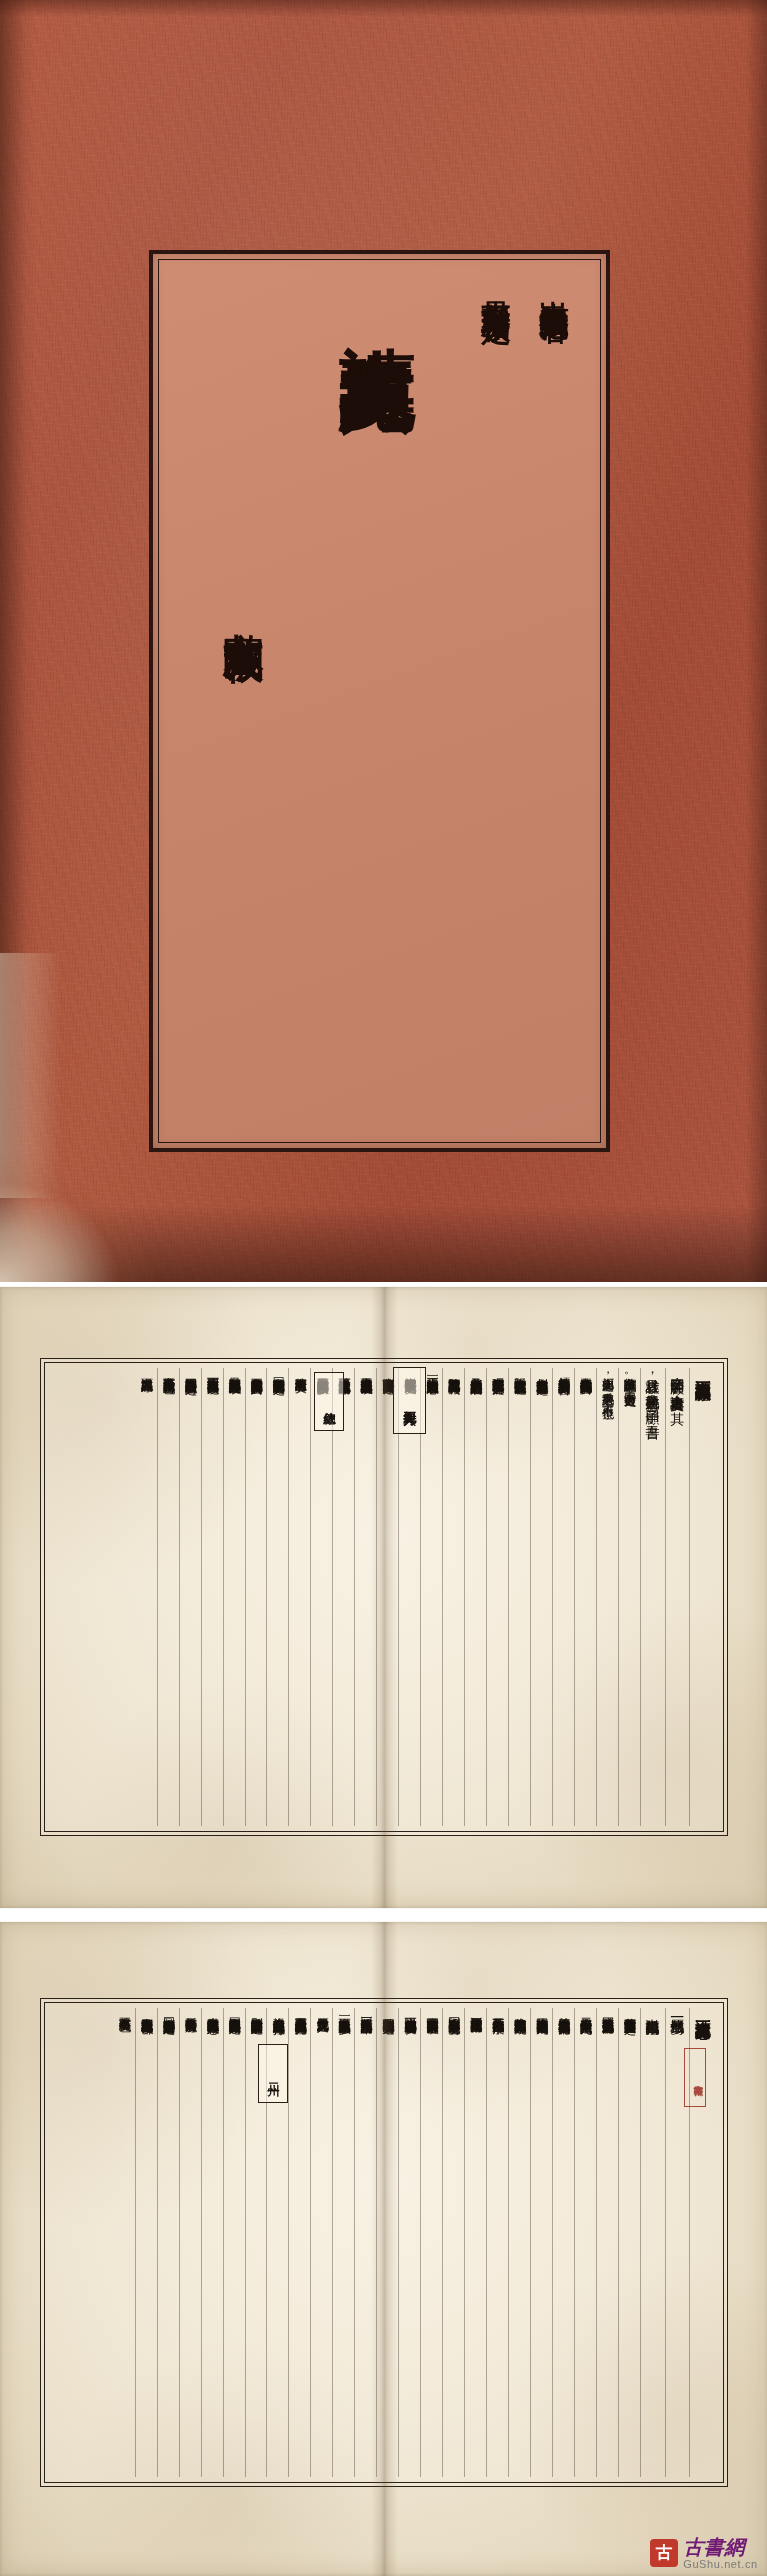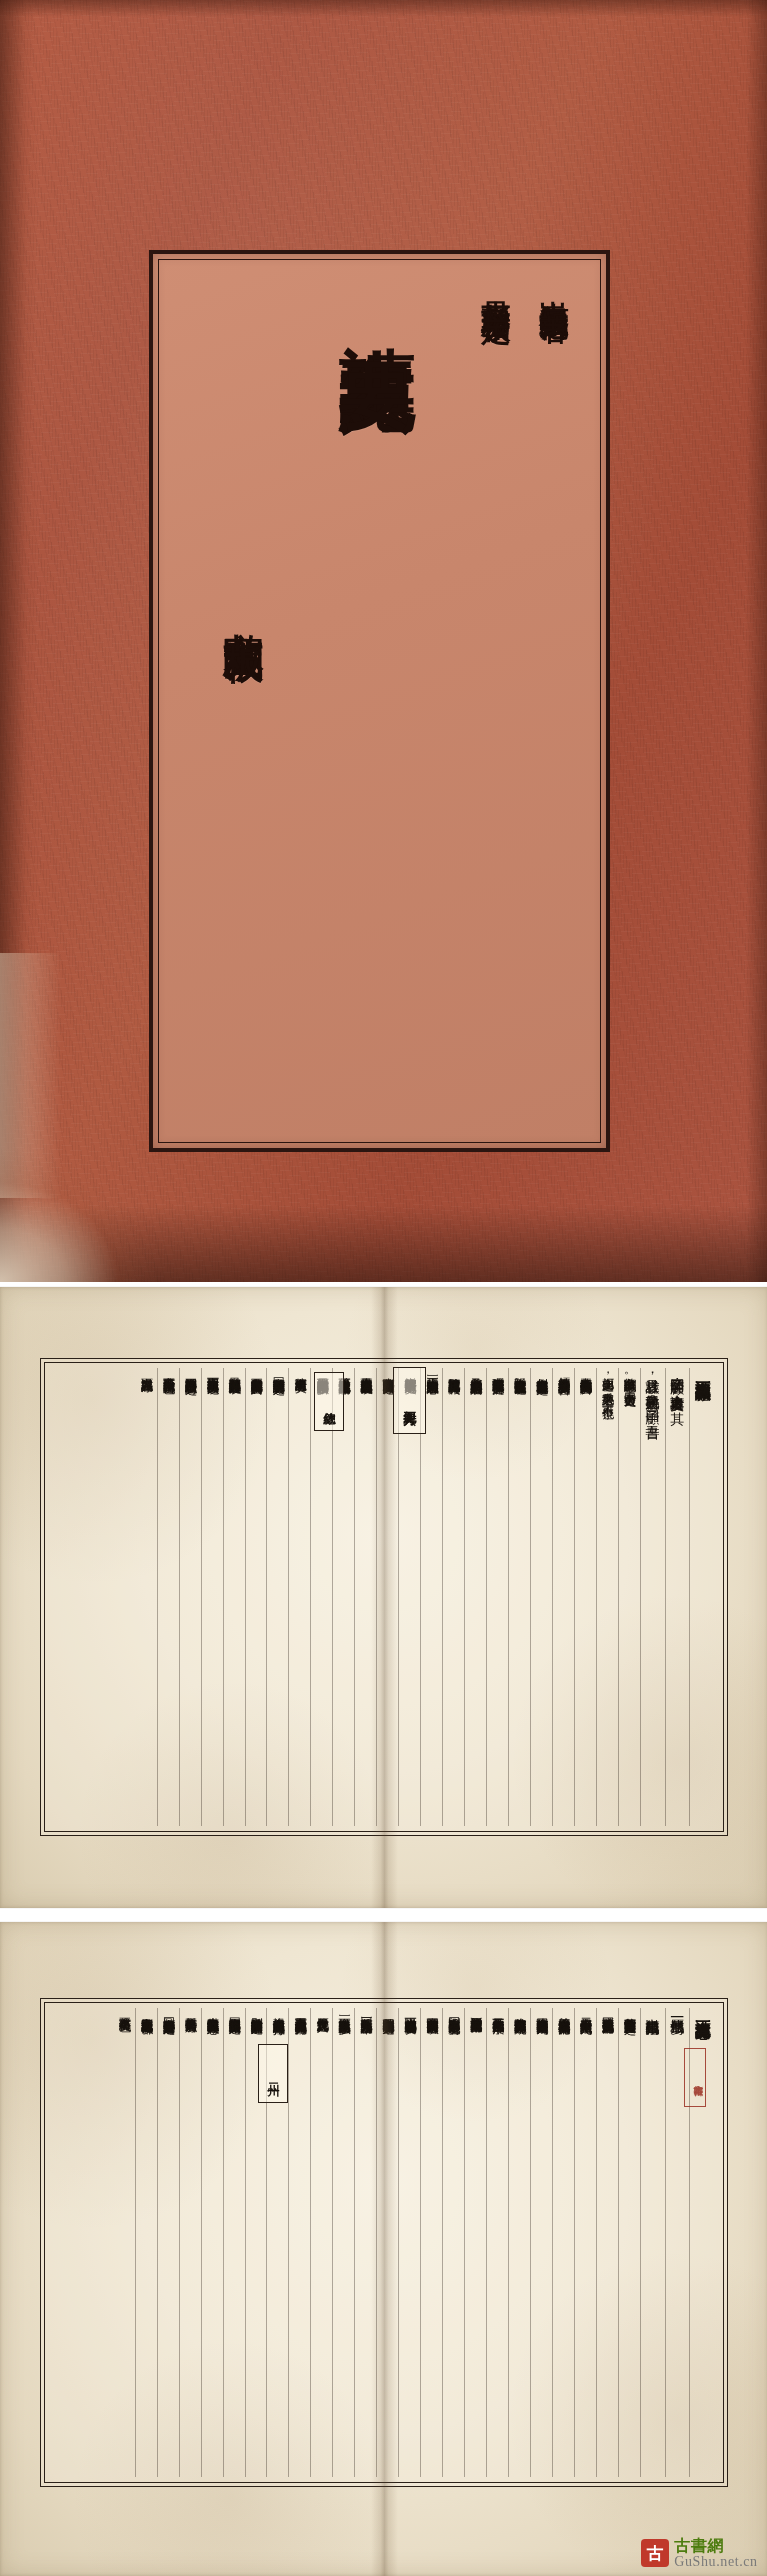--- a/index.html
+++ b/index.html
@@ -318,30 +318,31 @@
     font-size: 16.7px;
     font-weight: 700;
     font-family: "DejaVu Serif", serif;
   }
   .wm-text {
     display: flex;
     flex-direction: column;
     line-height: 1.1;
   }
   .wm-name {
-    font-size: 16px;
-    color: #4d7c0f;
+    font-size: 20px;
+    color: #701a75;
     font-weight: 700;
     font-family: "DejaVu Serif", serif;
     letter-spacing: 0.6px;
+    font-style: italic;
   }
   .wm-url {
-    font-size: 14px;
+    font-size: 11px;
     color: #7a7a7a;
-    font-family: Liberation Serif, serif;
+    font-family: Liberation Sans, sans-serif;
     letter-spacing: 0.6px;
   }
 </style>
 </head>
 <body>
 
 <div class="scan" id="plate-cover">
   <div class="cover-texture"></div>
   <div class="cover-spine"></div>
   <div class="cover-edge-top"></div>

